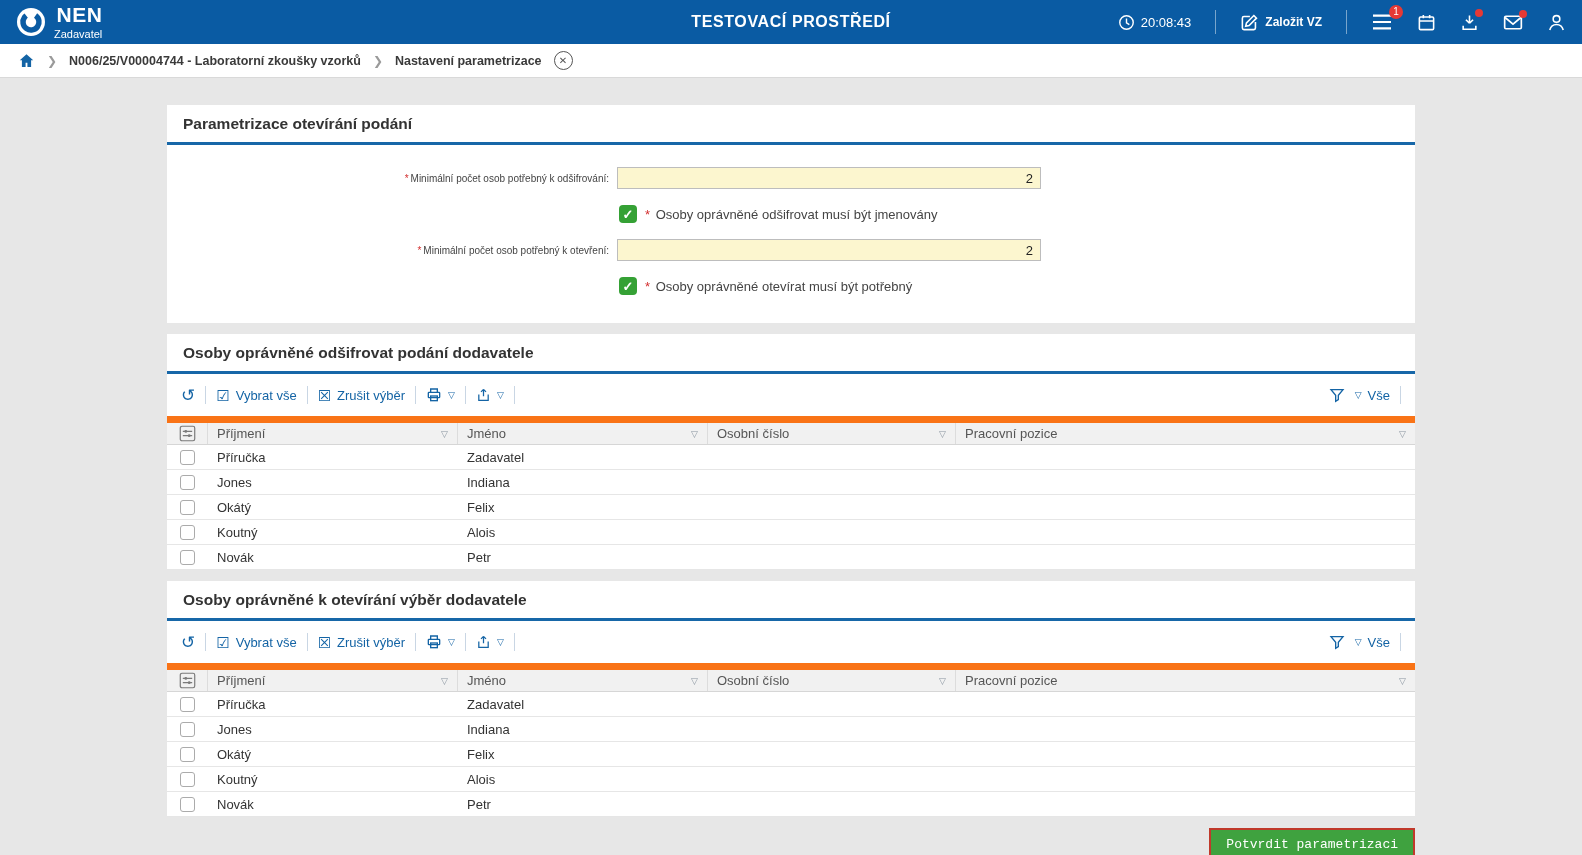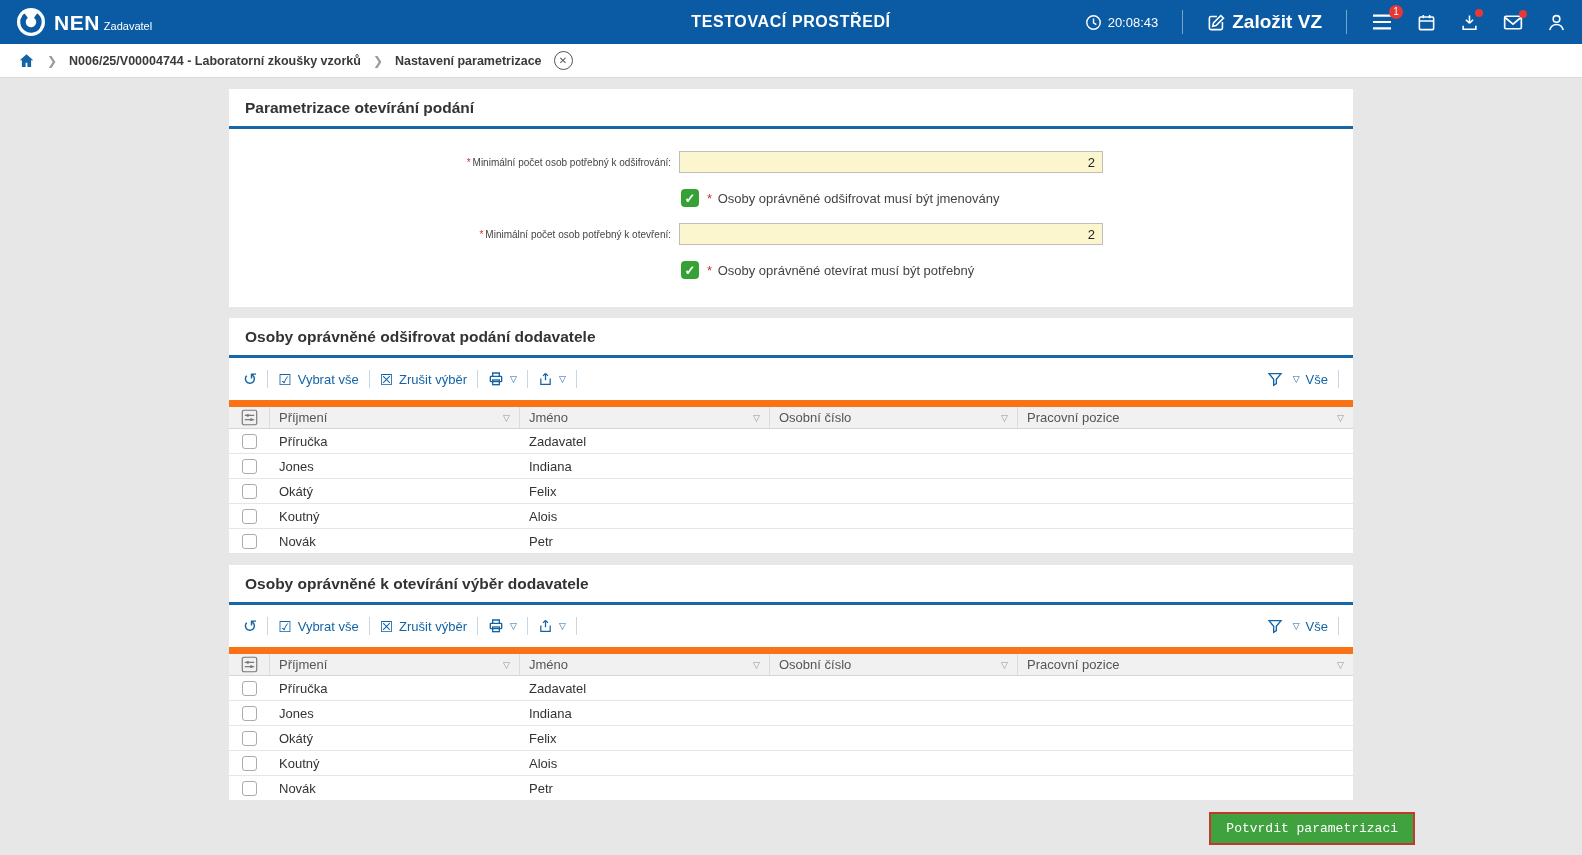--- a/index.html
+++ b/index.html
@@ -14,33 +14,33 @@
   .topbar {
     height: 44px;
     background: #0a5ba3;
     display: flex;
     align-items: center;
     padding: 0 16px;
     color: #fff;
     position: relative;
   }
   .brand { display: flex; align-items: center; gap: 8px; cursor: pointer; }
-  .brand-text { display: flex; align-items: flex-end; gap: 4px; line-height: 1; }
+  .brand-text { display: flex; align-items: flex-end; gap: 4px; line-height: 1; flex-direction: column; }
   .brand-name { font-size: 21px; font-weight: bold; letter-spacing: 0.5px; }
   .brand-sub { font-size: 11px; padding-bottom: 1px; }
   .top-title {
     position: absolute; left: 50%; top: 50%;
     transform: translate(-50%, -50%);
     font-size: 16px; font-weight: bold; letter-spacing: 0.6px;
     white-space: nowrap;
   }
   .top-actions { margin-left: auto; display: flex; align-items: center; gap: 24px; }
   .top-item { display: flex; align-items: center; gap: 6px; cursor: pointer; position: relative; }
   .top-time { font-size: 13px; }
-  .top-btn-label { font-size: 19px; font-weight: bold; }
+  .top-btn-label { font-size: 12px; font-weight: bold; }
   .v-div { width: 1px; height: 24px; background: rgba(255,255,255,0.45); }
   .badge {
     position: absolute; top: -8px; right: -10px;
     background: #e53935; color: #fff;
     font-size: 10px; line-height: 1;
     border-radius: 8px; padding: 2px 4px; min-width: 14px; text-align: center;
   }
   .dot-badge {
     position: absolute; top: -4px; right: -4px;
     width: 8px; height: 8px; border-radius: 50%;
@@ -57,21 +57,21 @@
   }
   .crumb-sep { color: #9a9a9a; font-size: 12px; font-weight: normal; }
   .crumb-close {
     width: 19px; height: 19px; border-radius: 50%;
     border: 1.5px solid #555; color: #555;
     display: flex; align-items: center; justify-content: center;
     font-size: 10px; cursor: pointer; font-weight: normal;
   }
 
   
-  .content { width: 1124px; margin: 11px auto 0; }
+  .content { width: 1248px; margin: 27px auto 0; }
   .panel { background: #fff; margin-bottom: 11px; }
   .panel-title {
     padding: 10px 16px 9px;
     font-size: 15.5px; font-weight: bold; color: #333;
     border-bottom: 3px solid #1767a8;
   }
 
   
   .form-body { padding: 22px 0 28px; }
   .form-row { display: flex; align-items: center; margin-bottom: 16px; }

